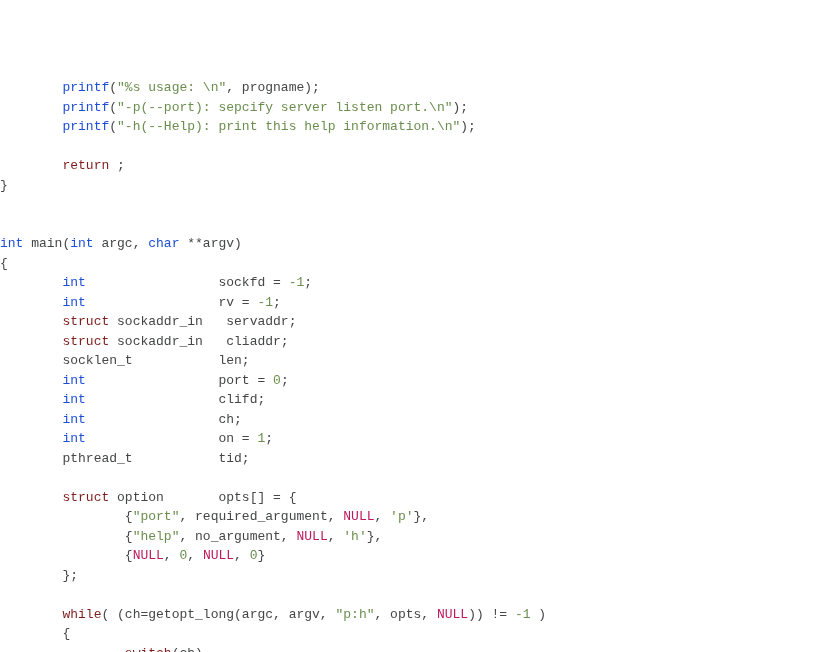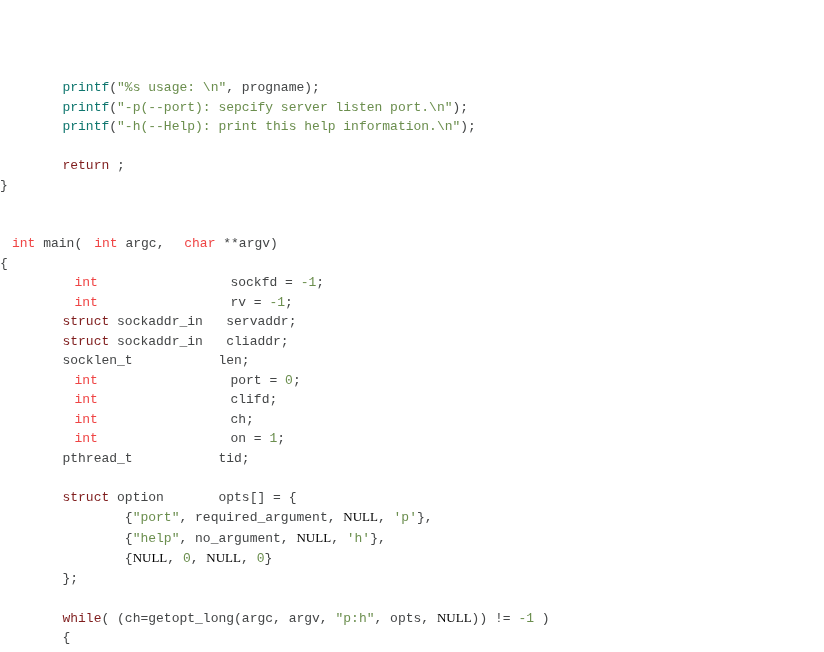--- a/index.html
+++ b/index.html
@@ -18,26 +18,26 @@
       overflow-x: auto;
     }
     .code-container {
       padding: 0;
     }
     .line {
       display: block;
       min-height: 1.5em;
     }
     .kw { color: #7f1d1d; }
-    .type { color: #ef4444; padding-left: 12px; }
+    .type { color: #1d4ed8; }
     .num { color: #6b8e4e; }
     .str { color: #6b8e4e; }
-    .func { color: #0f766e; }
+    .func { color: #1d4ed8; }
     .punct { color: #444647; }
-    .const { color: #000000; font-family: Liberation Serif, serif; }
+    .const { color: #be185d; }
   </style>
 </head>
 <body>
 
 
 
 <div class="code-container"><span class="line">        <span class="func">printf</span><span class="punct">(</span><span class="str">"%s usage: \n"</span><span class="punct">, progname);</span></span><span class="line">        <span class="func">printf</span><span class="punct">(</span><span class="str">"-p(--port): sepcify server listen port.\n"</span><span class="punct">);</span></span><span class="line">        <span class="func">printf</span><span class="punct">(</span><span class="str">"-h(--Help): print this help information.\n"</span><span class="punct">);</span></span><span class="line"> </span><span class="line">        <span class="kw">return</span><span class="punct"> ;</span></span><span class="line"><span class="punct">}</span></span><span class="line"> </span><span class="line"> </span><span class="line"><span class="type">int</span><span class="punct"> main(</span><span class="type">int</span><span class="punct"> argc, </span><span class="type">char</span><span class="punct"> **argv)</span></span><span class="line"><span class="punct">{</span></span><span class="line">        <span class="type">int</span><span class="punct">                 sockfd = </span><span class="num">-1</span><span class="punct">;</span></span><span class="line">        <span class="type">int</span><span class="punct">                 rv = </span><span class="num">-1</span><span class="punct">;</span></span><span class="line">        <span class="kw">struct</span><span class="punct"> sockaddr_in   servaddr;</span></span><span class="line">        <span class="kw">struct</span><span class="punct"> sockaddr_in   cliaddr;</span></span><span class="line">        <span class="punct">socklen_t           len;</span></span><span class="line">        <span class="type">int</span><span class="punct">                 port = </span><span class="num">0</span><span class="punct">;</span></span><span class="line">        <span class="type">int</span><span class="punct">                 clifd;</span></span><span class="line">        <span class="type">int</span><span class="punct">                 ch;</span></span><span class="line">        <span class="type">int</span><span class="punct">                 on = </span><span class="num">1</span><span class="punct">;</span></span><span class="line">        <span class="punct">pthread_t           tid;</span></span><span class="line"> </span><span class="line">        <span class="kw">struct</span><span class="punct"> option       opts[] = {</span></span><span class="line">                <span class="punct">{</span><span class="str">"port"</span><span class="punct">, required_argument, </span><span class="const">NULL</span><span class="punct">, </span><span class="str">'p'</span><span class="punct">},</span></span><span class="line">                <span class="punct">{</span><span class="str">"help"</span><span class="punct">, no_argument, </span><span class="const">NULL</span><span class="punct">, </span><span class="str">'h'</span><span class="punct">},</span></span><span class="line">                <span class="punct">{</span><span class="const">NULL</span><span class="punct">, </span><span class="num">0</span><span class="punct">, </span><span class="const">NULL</span><span class="punct">, </span><span class="num">0</span><span class="punct">}</span></span><span class="line">        <span class="punct">};</span></span><span class="line"> </span><span class="line">        <span class="kw">while</span><span class="punct">( (ch=getopt_long(argc, argv, </span><span class="str">"p:h"</span><span class="punct">, opts, </span><span class="const">NULL</span><span class="punct">)) != </span><span class="num">-1</span><span class="punct"> )</span></span><span class="line">        <span class="punct">{</span></span><span class="line">                <span class="kw">switch</span><span class="punct">(ch)</span></span></div>
 
 
 

